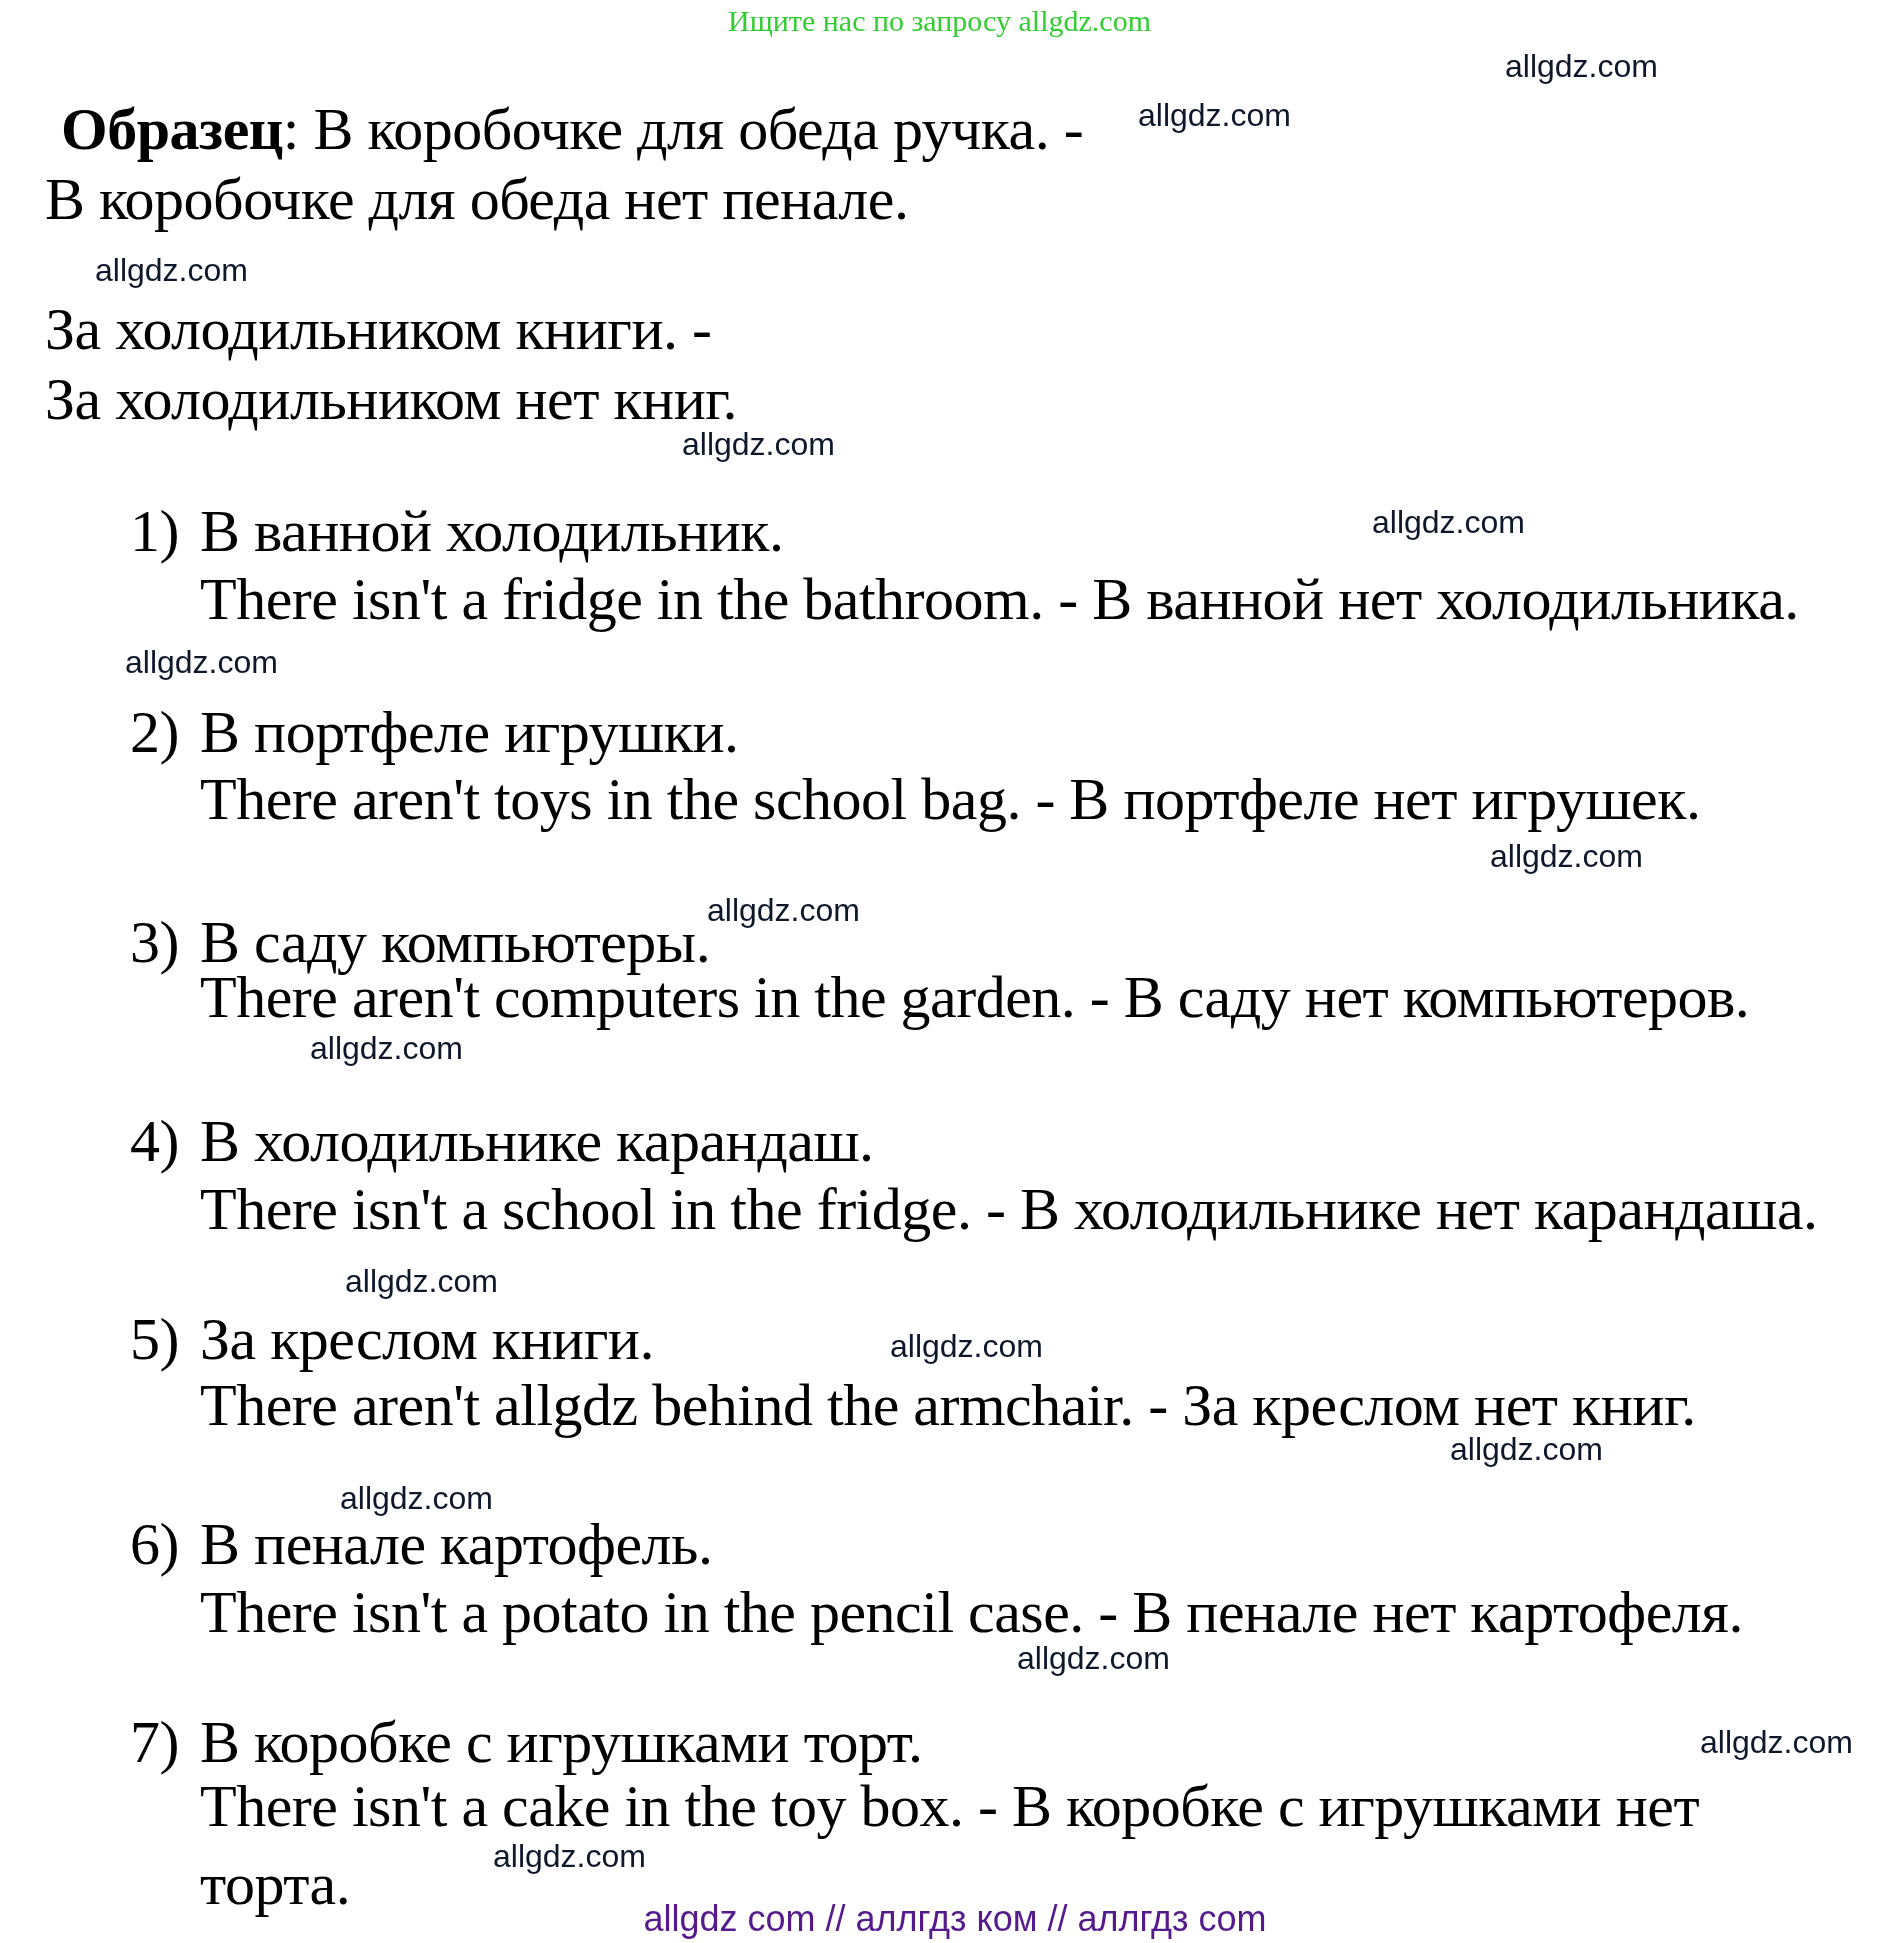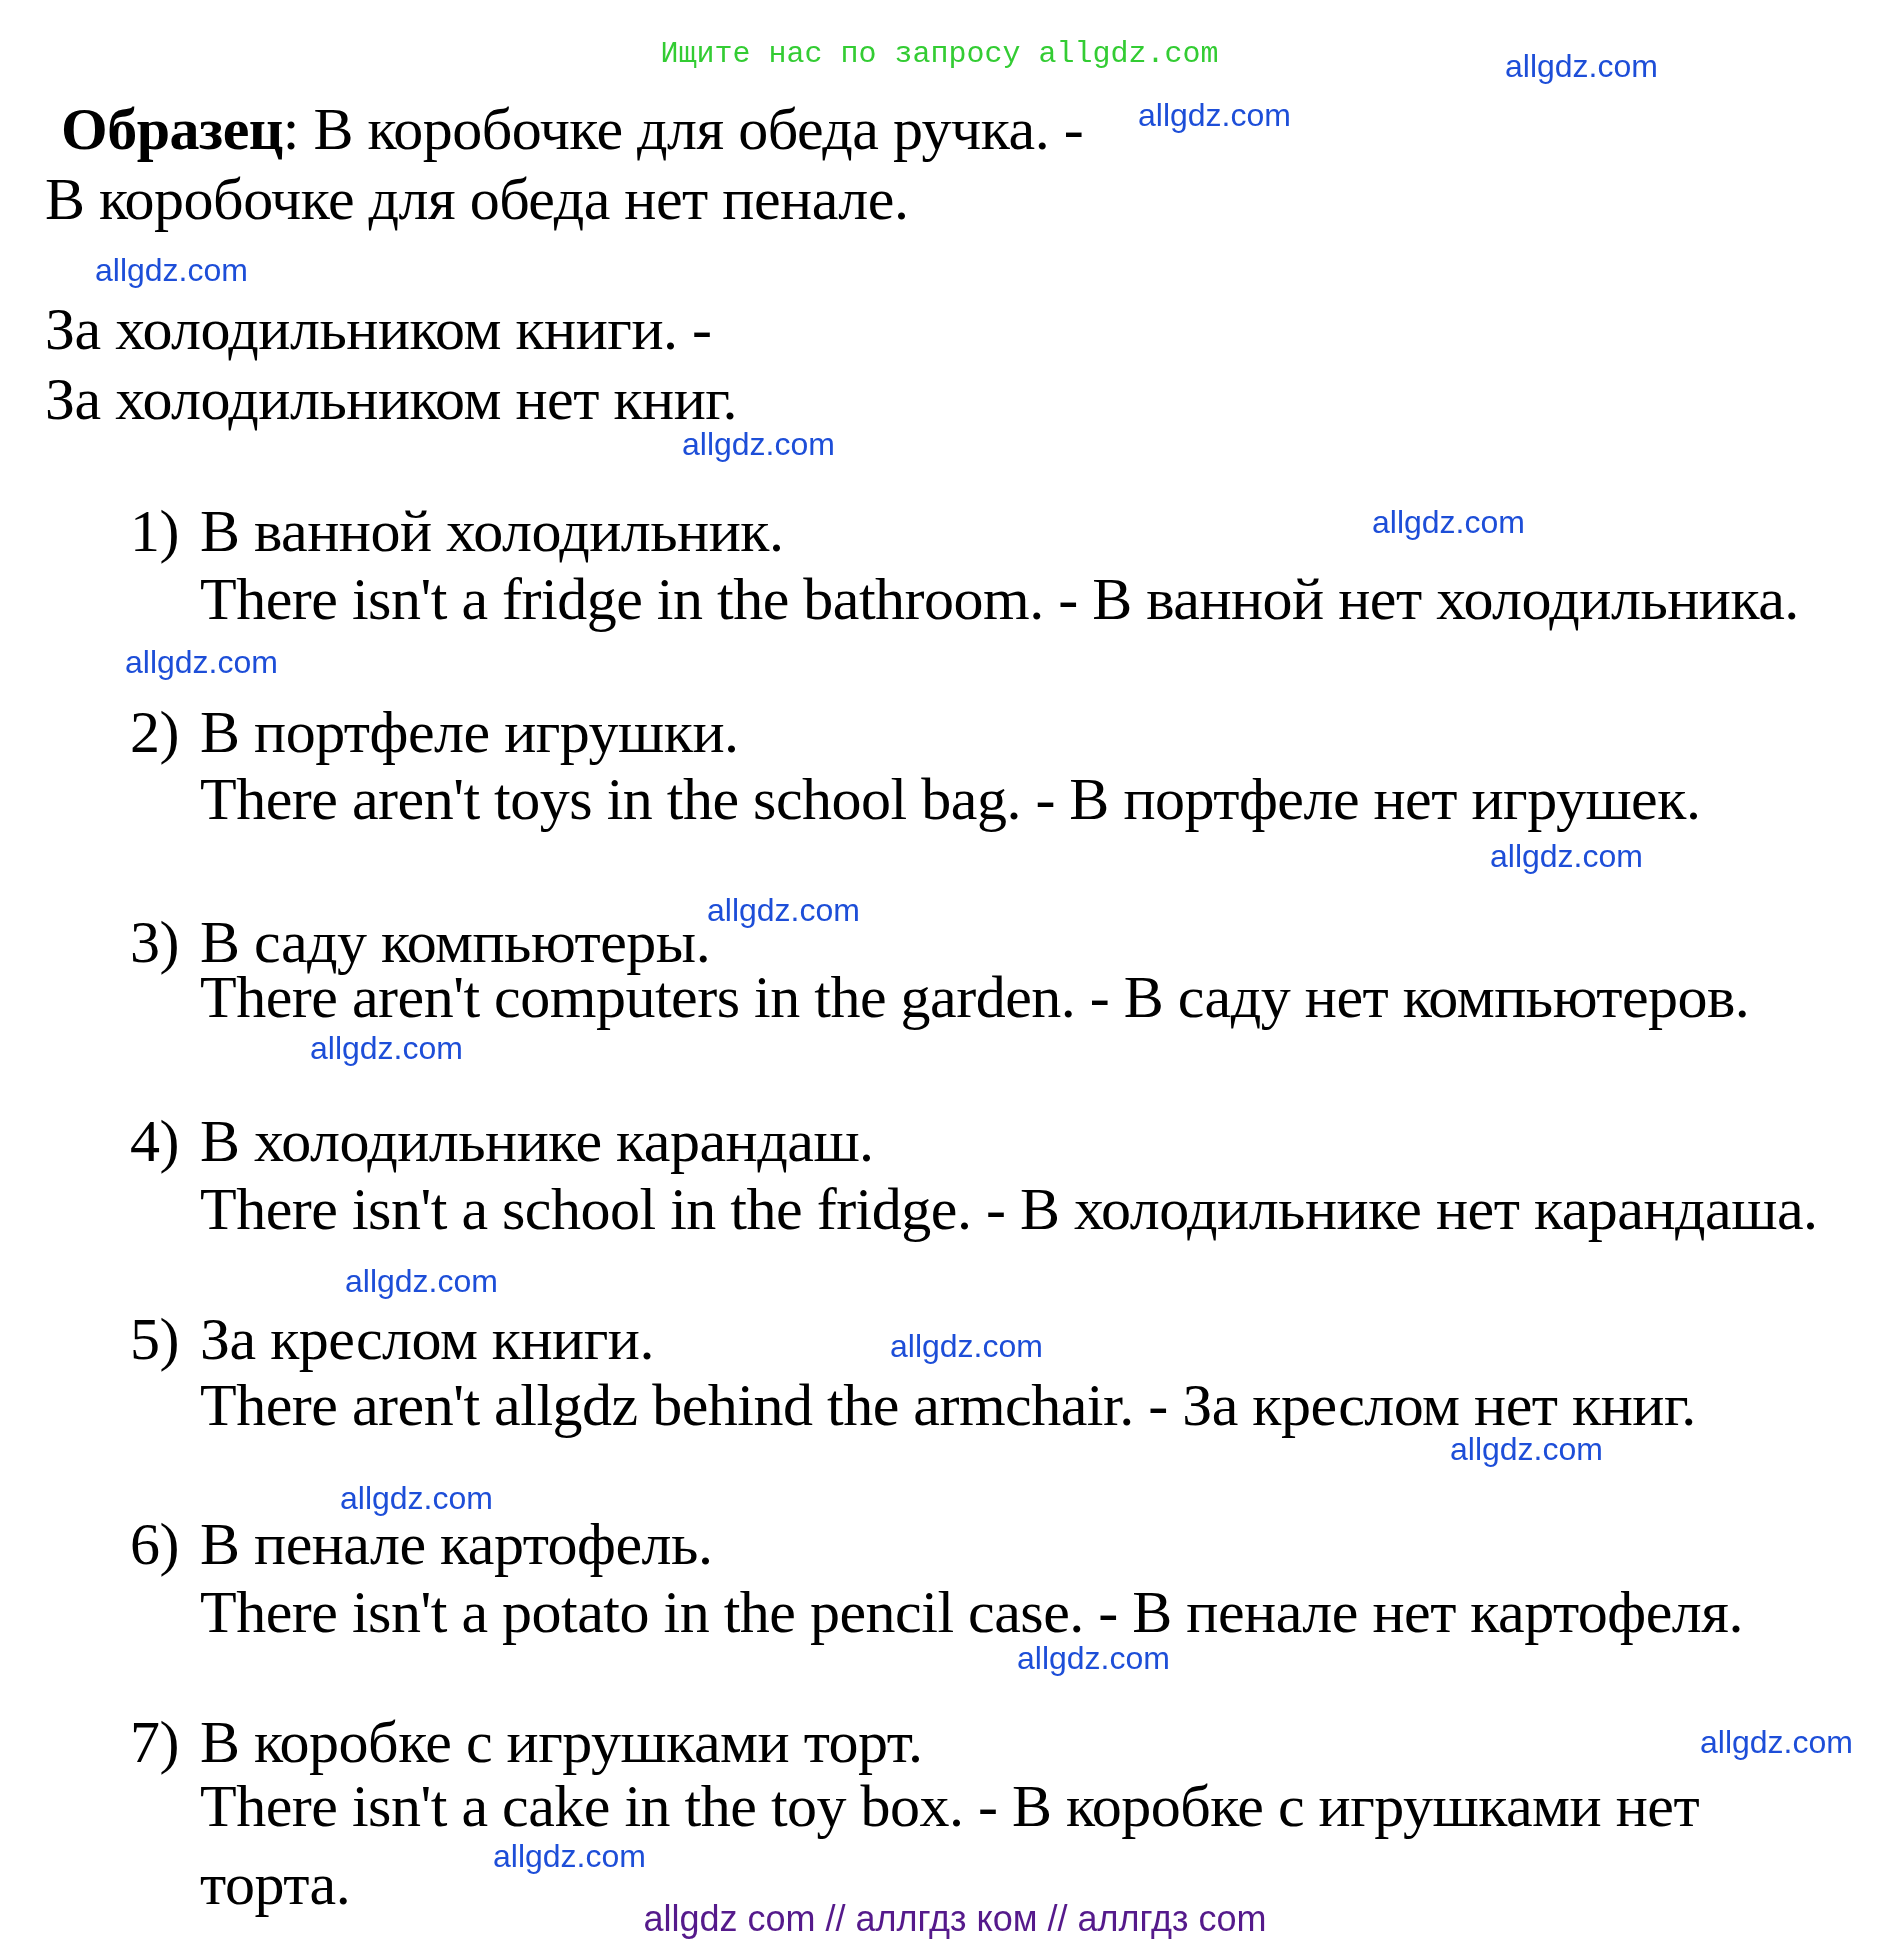--- a/index.html
+++ b/index.html
@@ -8,32 +8,32 @@
     background: #ffffff;
     position: relative;
     overflow: hidden;
     font-family: "Liberation Serif", serif;
     color: #000000;
   }
   .abs { position: absolute; white-space: nowrap; }
   .promo {
     left: 0; right: 0; top: 4px;
     text-align: center;
-    font-family: Liberation Mono, monospace;
-    font-size: 30px; color: #33cc33; margin-top: 33px;
+    font-family: Liberation Serif, serif;
+    font-size: 30px; color: #33cc33;
   }
   .serifline {
     font-family: "Liberation Serif", serif;
     font-size: 60px; line-height: 1.1;
     letter-spacing: -0.5px;
   }
   .bold { font-weight: 700; margin-left: 16px; }
   .wm {
     font-family: "Liberation Sans", sans-serif;
-    font-size: 32px; color: #1d4ed8;
+    font-size: 32px; color: #0f172a;
   }
   .item { position: absolute; left: 130px; white-space: nowrap; }
   .num { display: inline-block; width: 70px; }
   .en { left: 200px; }
   .footer {
     left: 0; right: 0; top: 1898px;
     text-align: center;
     font-family: "Liberation Sans", sans-serif;
     font-size: 36px; color: #551a8b; padding-left: 31px;
   }

